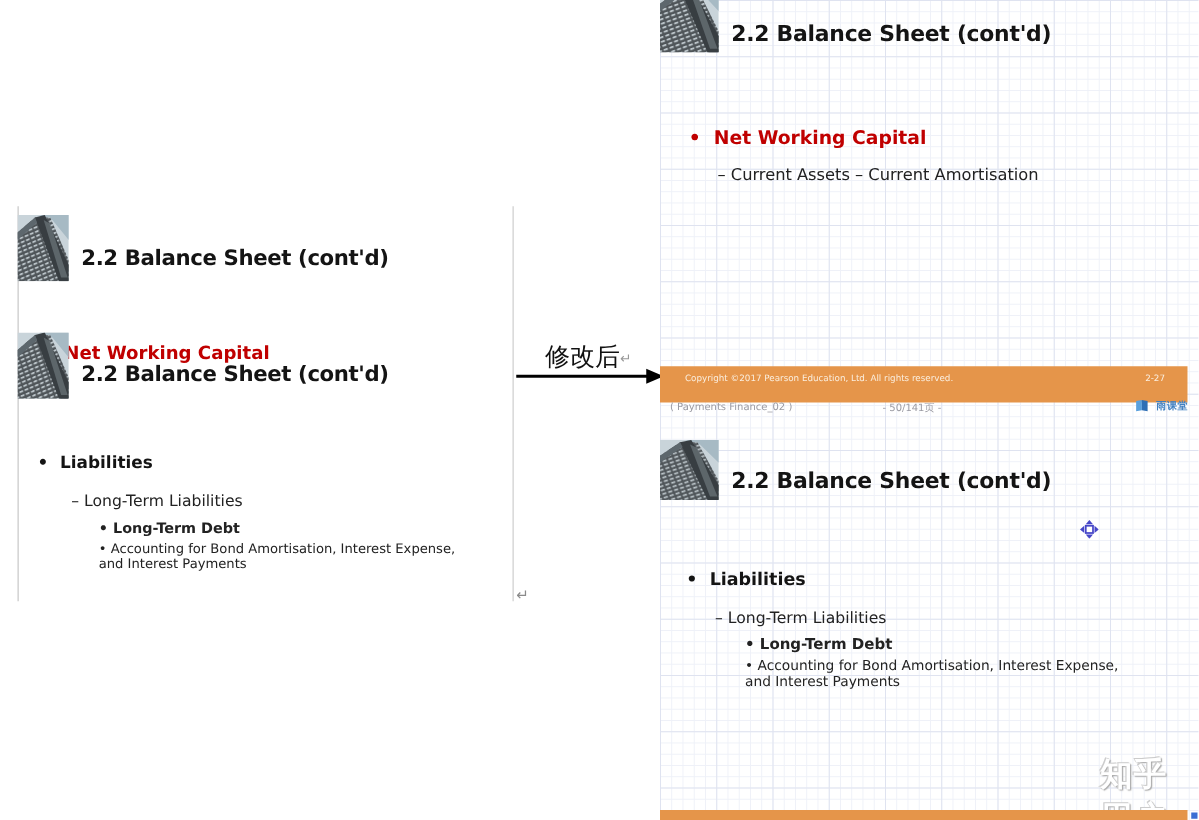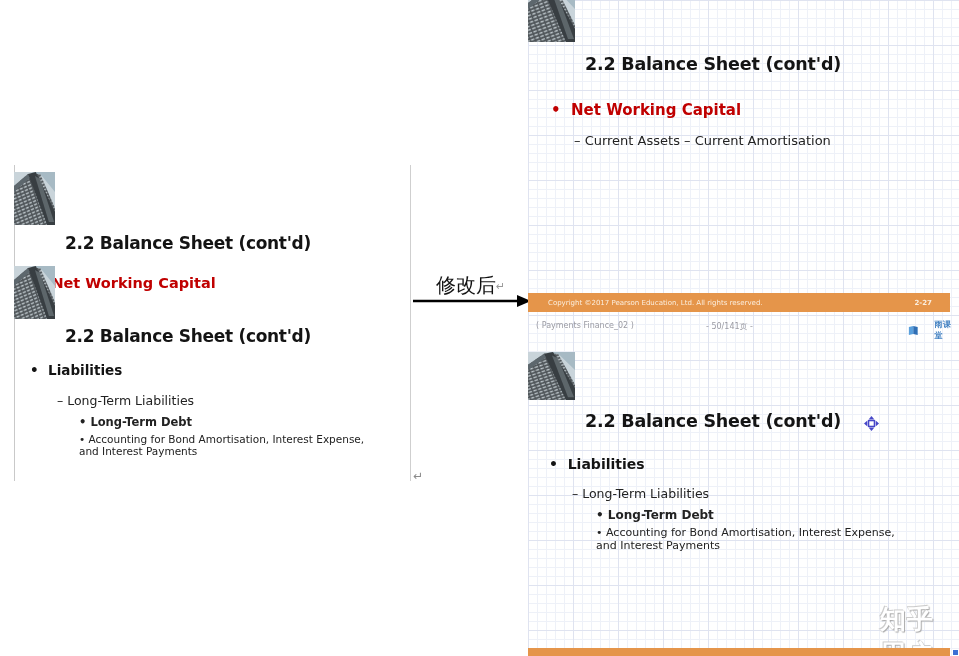--- a/index.html
+++ b/index.html
@@ -6,21 +6,21 @@
   #root{position:relative;width:959px;height:656px;overflow:hidden;background:#fff;
         font-family:"DejaVu Sans","Liberation Sans",sans-serif;color:#1a1a1a;}
 
   
   .page-border{position:absolute;width:1px;background:#c9c9c9;}
   #left-border{left:14px;top:165px;height:316px;}
   #right-border{left:410px;top:165px;height:316px;background:#cfcfcf;}
 
   .building{position:absolute;display:block;}
 
-  .slide-title{position:absolute;font-weight:bold;color:#141414;white-space:nowrap;margin-top:36px;}
+  .slide-title{position:absolute;font-weight:bold;color:#141414;white-space:nowrap;}
   .lt{font-size:17px;letter-spacing:-0.3px;}
   .rt{font-size:17.5px;letter-spacing:-0.2px;}
 
   .bullet{position:absolute;white-space:nowrap;margin-top:32px;}
   .bullet .dot{display:inline-block;}
   .dot::before{content:"\2022";}
   .red{color:#c00000;font-weight:bold;}
   .blk{color:#141414;font-weight:bold;}
   .body-text{color:#222;}
 
@@ -37,25 +37,25 @@
   #right-col{position:absolute;left:528px;top:0;width:431px;height:656px;background:#fff;
     background-image:
       linear-gradient(#dfe3f0 1px,transparent 1px),
       linear-gradient(90deg,#dfe3f0 1px,transparent 1px),
       linear-gradient(#eef1f8 1px,transparent 1px),
       linear-gradient(90deg,#eef1f8 1px,transparent 1px);
     background-size:45px 45px,45px 45px,9px 9px,9px 9px;}
 
   .orange-bar{position:absolute;left:0;width:422px;background:#e5954a;}
   .copy-text{position:absolute;left:20px;top:6px;font-size:7px;color:#fbeede;white-space:nowrap;}
-  .slide-code{position:absolute;right:18px;top:6px;font-size:7px;color:#fbeede;font-weight:bold;}
+  .slide-code{position:absolute;right:18px;top:6px;font-size:7px;color:#fbeede;}
 
   .strip-text{position:absolute;font-size:8px;color:#9a9aa2;white-space:nowrap;}
 
-  #logo{position:absolute;left:380px;top:319px;display:flex;align-items:center;gap:16px;}
+  #logo{position:absolute;left:380px;top:319px;display:flex;align-items:center;gap:6px;}
   #logo .logo-txt{font-size:8px;color:#3f7fc1;font-weight:bold;letter-spacing:0.5px;}
 
   #watermark{position:absolute;left:308px;top:602px;font-size:26px;letter-spacing:1px;
     color:#ffffff;font-weight:bold;
     text-shadow:-1px -1px 0 #cccccc,1px 1px 1px #a8a8a8,0 0 1px #bbbbbb;margin-left:44px;}
 
   #corner-mark{position:absolute;left:425px;top:650px;width:5px;height:5px;background:#3b6fd4;}
 
   .crosshair{position:absolute;left:336px;top:416px;width:15px;height:15px;}
 </style>
@@ -112,21 +112,21 @@
   <div id="right-col">
 
     <div>
       <svg class="building" style="left:0;top:0" width="47" height="42" viewBox="0 11 47 42" preserveAspectRatio="none">
           <use href="#building-art"></use>
         </svg>
       <div class="slide-title rt" style="left:57px;top:18px">2.2 Balance Sheet (cont'd)</div>
       <div class="bullet red" style="left:23px;top:69px;font-size:15px"><span class="dot"></span>&nbsp;&nbsp;<span>Net Working Capital</span></div>
       <div class="bullet body-text" style="left:46px;top:101px;font-size:13px">– Current Assets – Current Amortisation</div>
 
-      <div class="orange-bar" style="top:293px;height:19px">
+      <div class="orange-bar" style="top:293px;height:29px">
         <div class="copy-text">Copyright ©2017 Pearson Education, Ltd. All rights reserved.</div>
         <div class="slide-code">2-27</div>
       </div>
     </div>
 
     <div>
       <div class="strip-text" style="left:8px;top:321px">( Payments Finance_02 )</div>
       <div class="strip-text" style="left:178px;top:321px">- 50/141页 -</div>
       <div id="logo">
         <svg width="11" height="11" viewBox="0 0 12 12">

